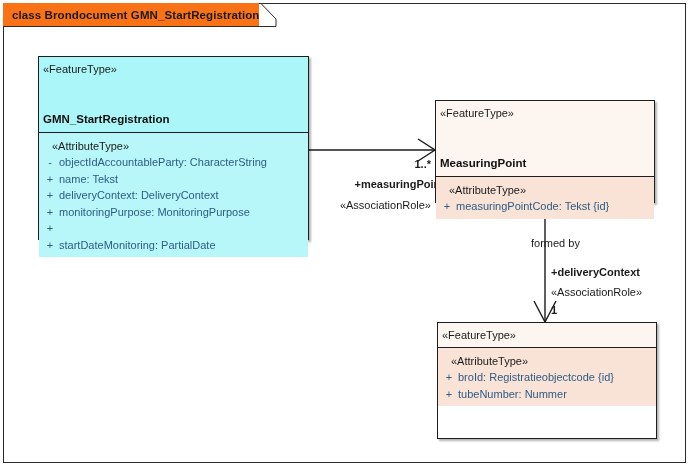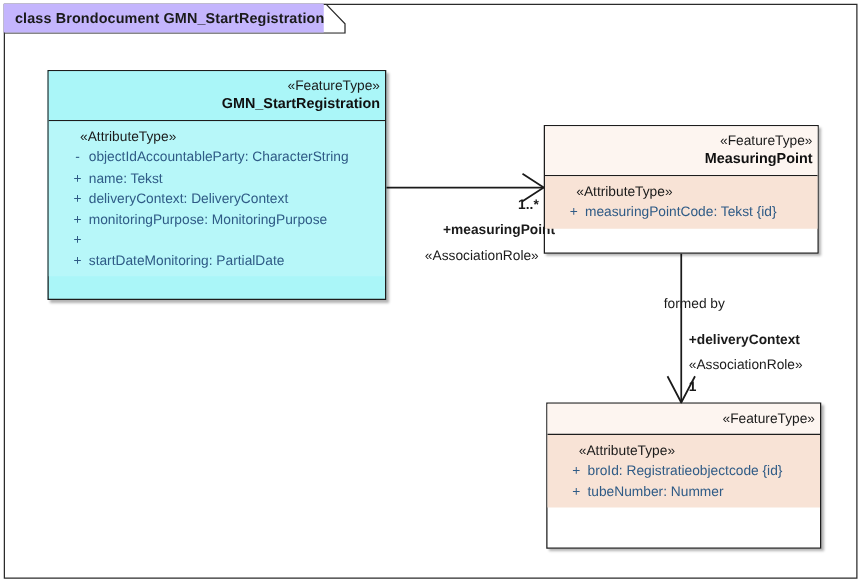--- a/index.html
+++ b/index.html
@@ -33,21 +33,21 @@
   
   .frame-tab {
     position: absolute;
     left: 3px;
     top: 3px;
     height: 23px;
     box-sizing: border-box;
     padding: 0 0 0 9px;
     display: flex;
     align-items: center;
-    background: #c4b5fd;
+    background: #f97316;
     overflow: visible;
   }
   .frame-tab-label {
     font-size: 11.5px;
     font-weight: bold;
     color: #1a1a1a;
     white-space: nowrap;
     letter-spacing: 0.1px;
   }
   .tab-shape {
@@ -60,40 +60,41 @@
 
   
   .uml-class {
     position: absolute;
     box-sizing: border-box;
     border: 1.5px solid #1d1d1d;
     box-shadow: 2px 2px 2px rgba(0,0,0,0.30);
   }
   .uml-header {
     box-sizing: border-box;
-    text-align: right;
+    text-align: left;
     padding: 5px 4px 5px 4px;
     border-bottom: 1.5px solid #1d1d1d;
   }
   .stereotype {
     font-size: 11px;
     color: #1a1a1a;
     line-height: 14px;
     white-space: nowrap;
   }
   .class-title {
     font-size: 11.5px;
     font-weight: bold;
     color: #101010;
     line-height: 15px;
     white-space: nowrap;
+    margin-top: 36px;
   }
   .uml-attrs {
     box-sizing: border-box;
-    padding: 5px 2px 4px 14px;
+    padding: 5px 2px 4px 2px;
   }
   .attr-stereo {
     font-size: 11px;
     color: #1a1a1a;
     padding-left: 11px;
     line-height: 16px;
     white-space: nowrap;
   }
   .attr-row {
     display: flex;

